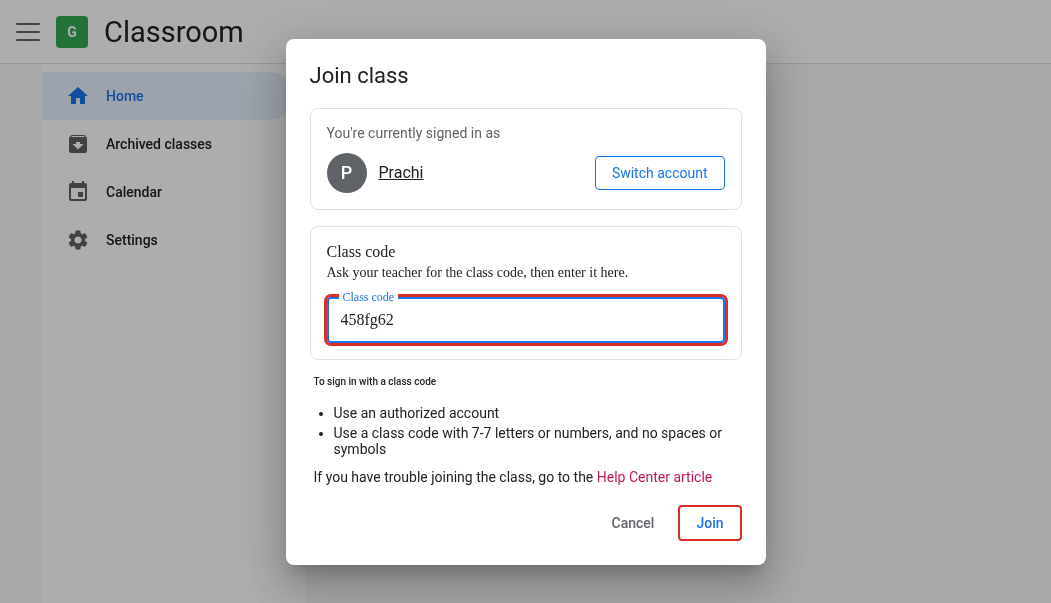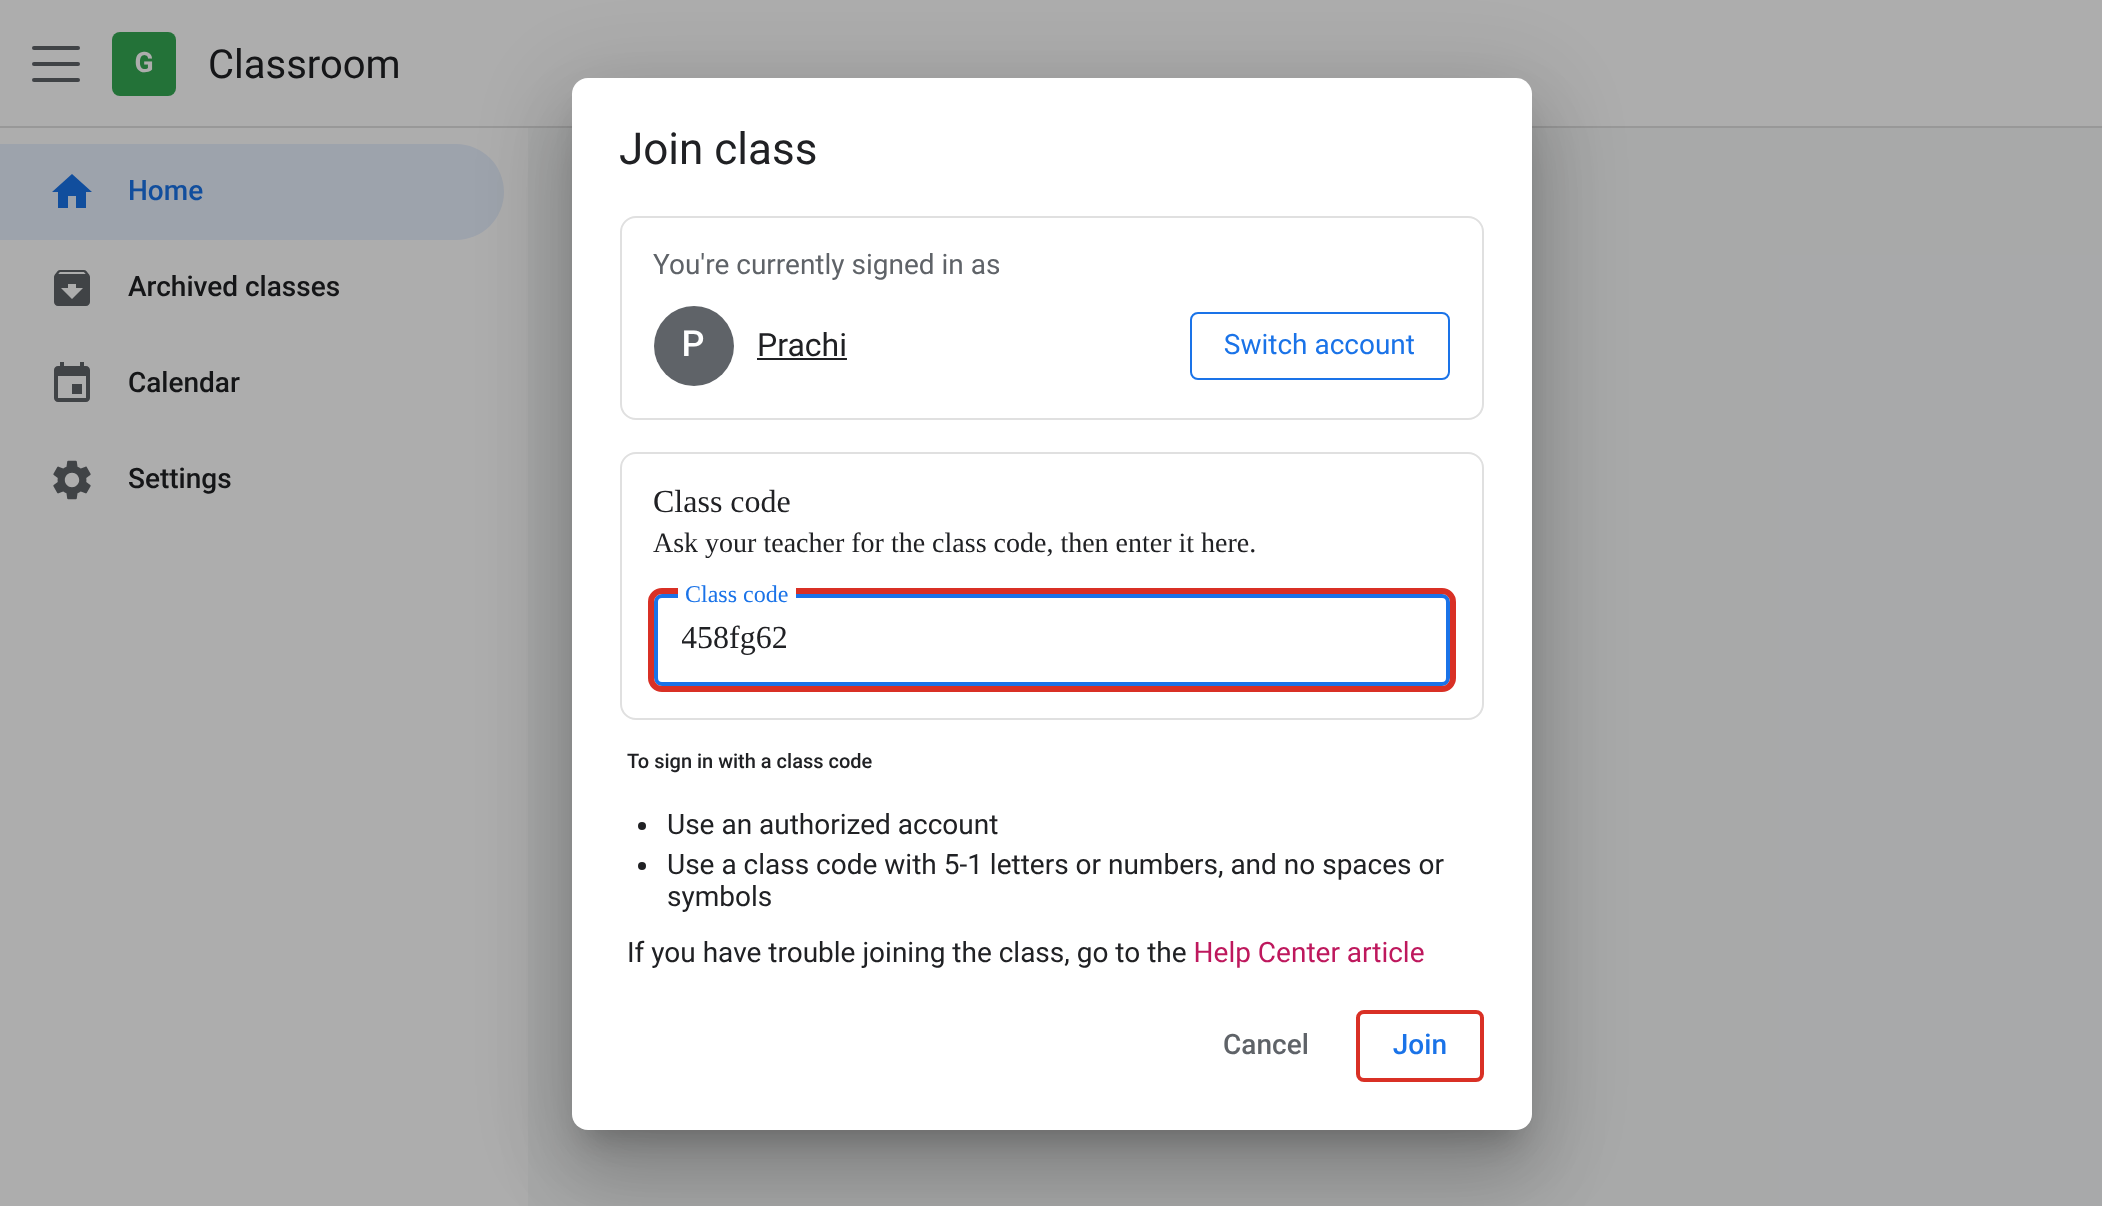--- a/index.html
+++ b/index.html
@@ -41,30 +41,31 @@
       display: block; height: 2px; background: #5f6368; border-radius: 1px;
     }
     .app-icon {
       width: 32px; height: 32px;
       background: #34a853;
       border-radius: 4px;
       display: flex; align-items: center; justify-content: center;
       color: white; font-weight: bold; font-size: 14px;
     }
     .app-title {
-      font-size: 20px;
+      font-size: 29px;
       font-weight: 400;
       color: #202124;
     }
 
     
     .content-area {
       display: flex;
       flex: 1;
       overflow: hidden;
+      padding-left: 42px;
     }
 
     
     .sidebar {
       width: 264px;
       background: #fff;
       padding: 8px 0;
       flex-shrink: 0;
     }
     .sidebar-item {
@@ -367,21 +368,21 @@
       <div class="input-wrapper">
         <span class="input-label">Class code</span>
         <input class="code-input" type="text" value="458fg62" style="">
       </div>
     </div>
 
     <div class="info-section">
       <p class="info-title">To sign in with a class code</p>
       <ul class="info-list">
         <li>Use an authorized account</li>
-        <li>Use a class code with 5-1 letters or numbers, and no spaces or symbols</li>
+        <li>Use a class code with 7-7 letters or numbers, and no spaces or symbols</li>
       </ul>
       <p class="info-trouble">
         <span>If you have trouble joining the class, go to the </span><a href="#">Help Center article</a>
       </p>
     </div>
 
     <div class="dialog-actions">
       <button class="cancel-btn">Cancel</button>
       <button class="join-btn">Join</button>
     </div>

